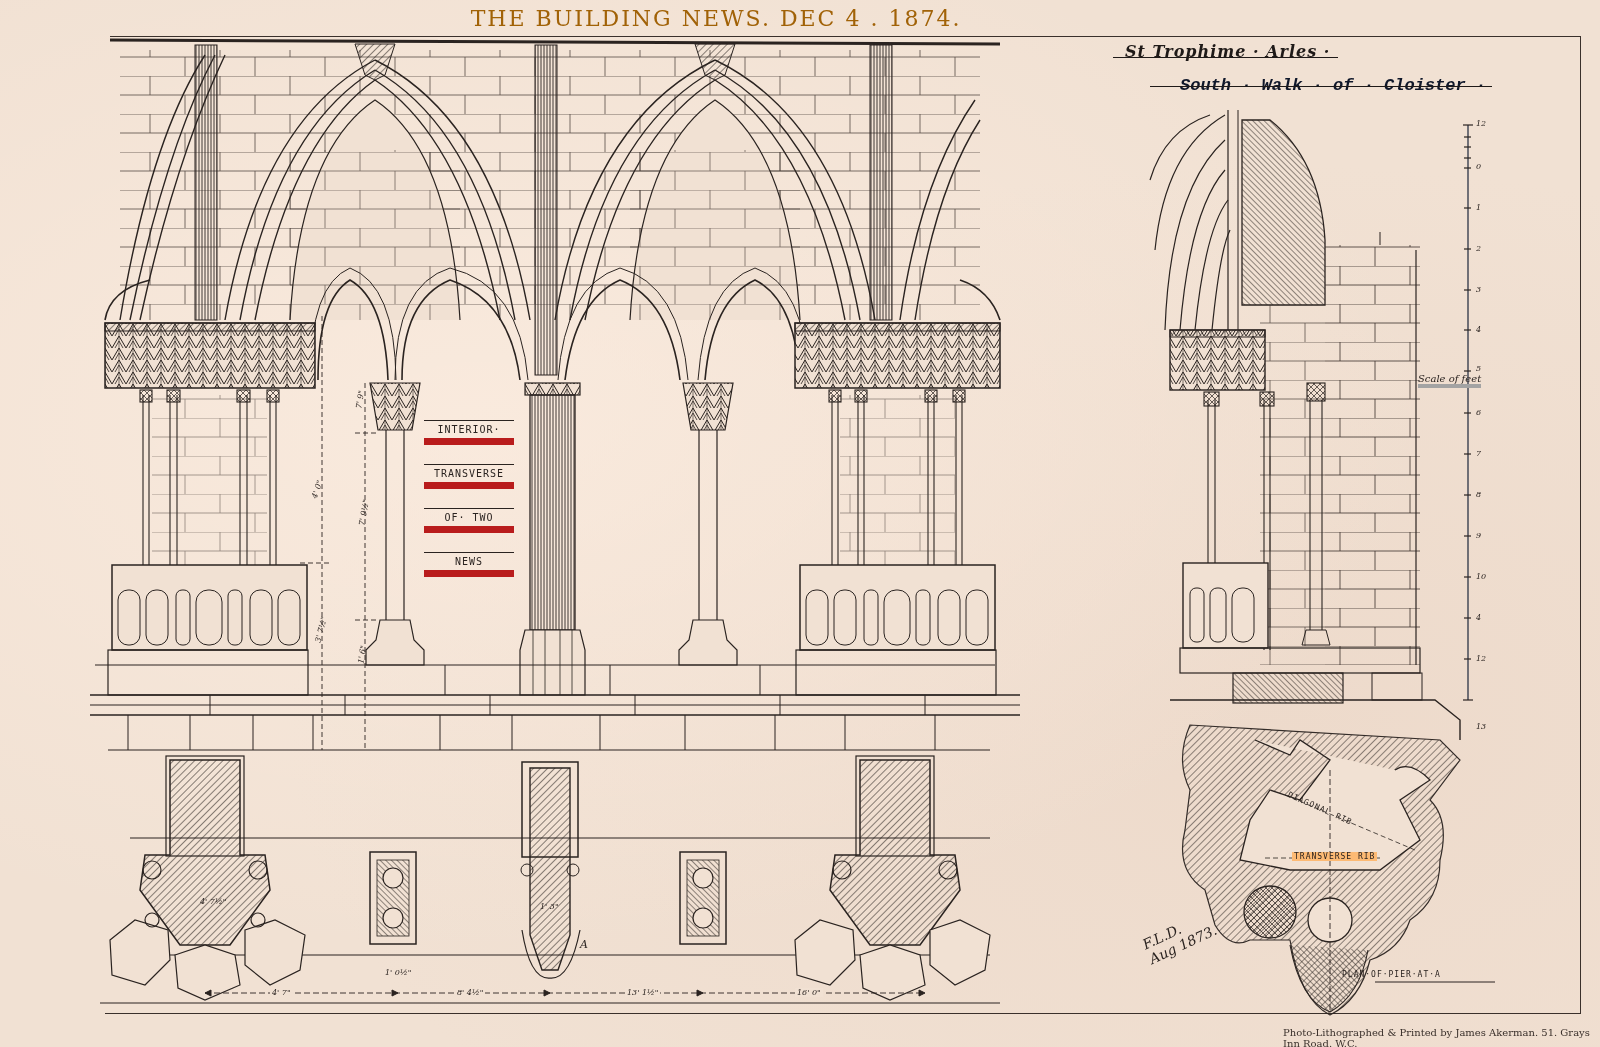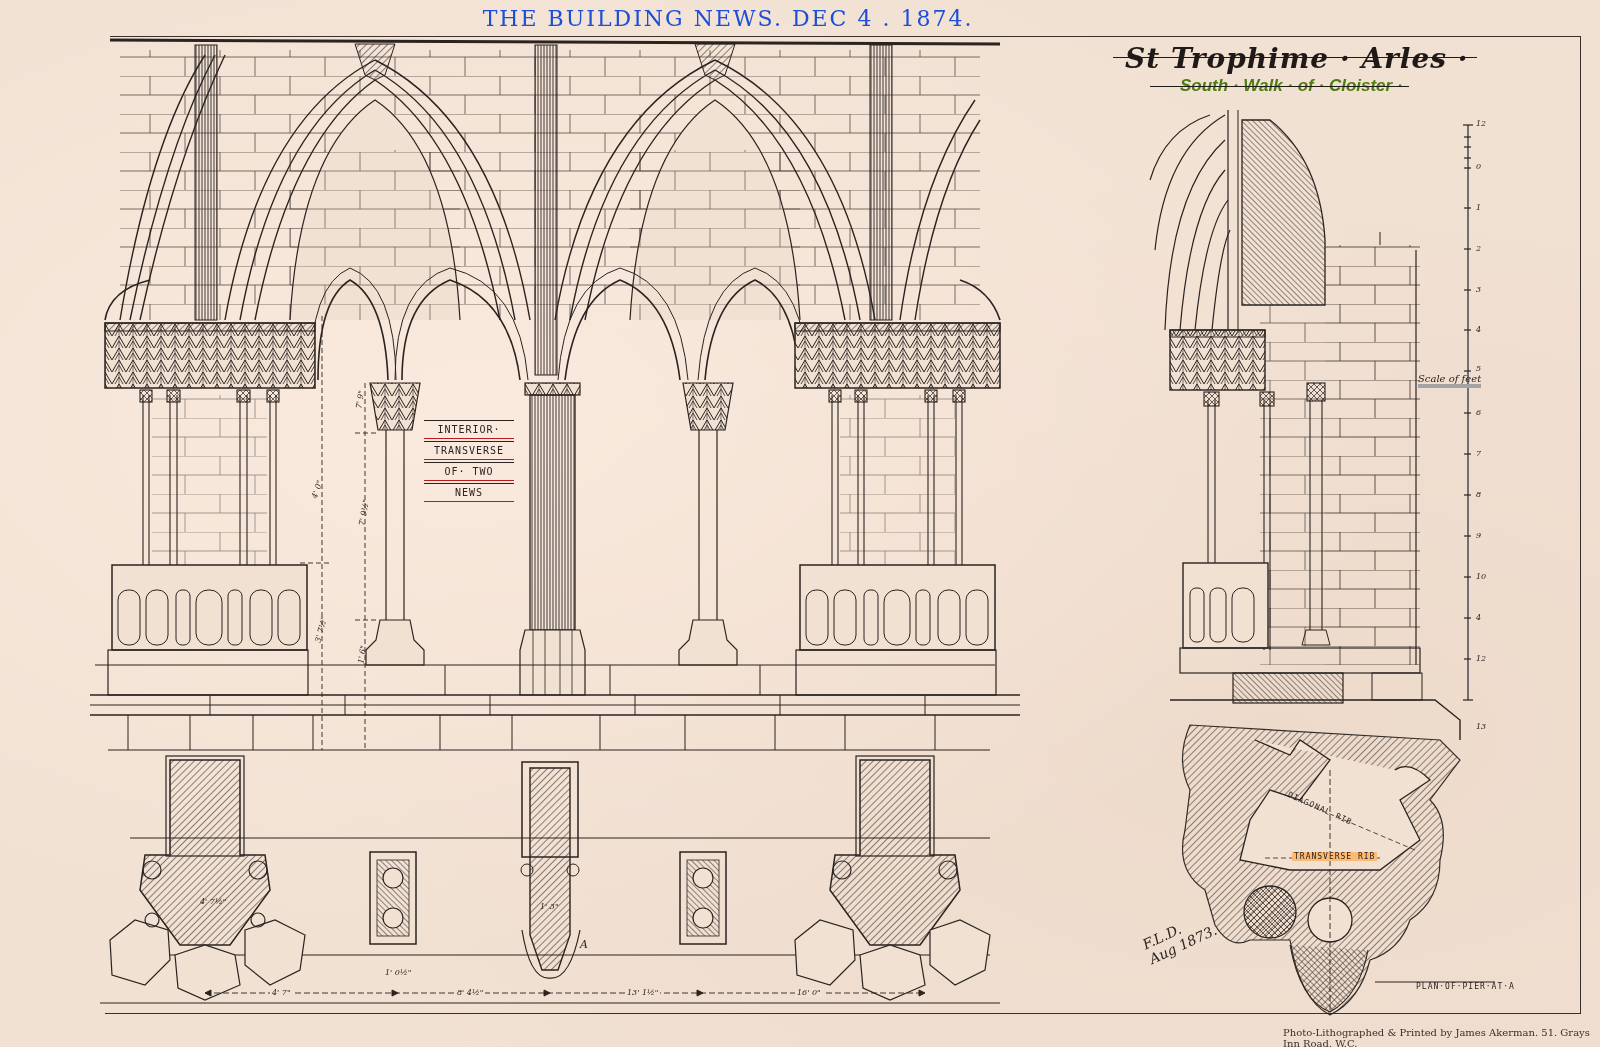--- a/index.html
+++ b/index.html
@@ -1,30 +1,30 @@
 <!DOCTYPE html>
 <html><head>
 <meta charset="utf-8">
 <style>
   html,body{margin:0;padding:0;}
   body{width:1600px;height:1047px;background:#f2e3d6;overflow:hidden;position:relative;font-family:"DejaVu Serif",serif;color:#2a2320;}
   .sheet{position:absolute;left:0;top:0;width:1600px;height:1047px;background:
     radial-gradient(ellipse at 30% 40%, rgba(255,240,228,0.6), rgba(235,215,200,0) 60%),
     radial-gradient(ellipse at 80% 70%, rgba(230,205,188,0.35), rgba(0,0,0,0) 55%),
     #f1e1d3;}
-  .masthead{position:absolute;top:6px;left:0;width:1432px;text-align:center;font-family:"DejaVu Serif",serif;font-size:22px;letter-spacing:2px;color:#1d4ed8;padding-left:12px;}
+  .masthead{position:absolute;top:6px;left:0;width:1432px;text-align:center;font-family:"DejaVu Serif",serif;font-size:22px;letter-spacing:2px;color:#a16207;}
   .topline{position:absolute;top:36px;left:110px;width:1470px;height:0;border-top:1.5px solid #3a302b;}
   .rightframe{position:absolute;top:36px;left:1580px;width:0;height:978px;border-left:1.5px solid #3a302b;}
   .botline{position:absolute;top:1013px;left:105px;width:1476px;border-top:1.5px solid #3a302b;}
-  .title-main{position:absolute;left:1125px;top:42px;font-family:"DejaVu Serif",serif;font-style:italic;font-weight:bold;font-size:28px;color:#1f1a18;letter-spacing:1px;}
+  .title-main{position:absolute;left:1125px;top:42px;font-family:"DejaVu Serif",serif;font-style:italic;font-weight:bold;font-size:16px;color:#1f1a18;letter-spacing:1px;}
   .title-main::after{content:"";position:absolute;left:-12px;right:-8px;top:15px;border-top:1.5px solid #1f1a18;}
-  .title-sub{position:absolute;left:1180px;top:76px;font-family:Liberation Sans, sans-serif;font-style:italic;font-weight:bold;font-size:17px;color:#4d7c0f;}
+  .title-sub{position:absolute;left:1180px;top:76px;font-family:Liberation Mono, monospace;font-style:italic;font-weight:bold;font-size:17px;color:#0f172a;}
   .title-sub::after{content:"";position:absolute;left:-30px;right:-6px;top:10px;border-top:1.5px solid #1f1a18;}
   .label-box{position:absolute;left:424px;top:420px;width:90px;font-family:"DejaVu Sans Mono",monospace;font-size:10px;line-height:17px;text-align:center;color:#2a2320;letter-spacing:1px;}
-  .label-box span{display:block;border-top:1px solid #2a2320;border-bottom:1px solid #b91c1c;margin-bottom:2px;}
+  .label-box span{display:block;border-top:1px solid #2a2320;border-bottom:7px solid #b91c1c;margin-bottom:19px;}
   .small-label{position:absolute;font-family:"DejaVu Sans Mono",monospace;font-size:8px;letter-spacing:1px;color:#2a2320;}
   .scale-label{position:absolute;left:1418px;top:373px;font-family:"DejaVu Serif",serif;font-style:italic;font-size:10px;color:#2a2320;border-bottom:4px solid #a3a3a3;}
   .printer{position:absolute;left:1283px;top:1027px;font-family:"DejaVu Serif",serif;font-size:10px;color:#3a302b;}
   .signature{position:absolute;left:1140px;top:938px;font-family:"DejaVu Serif",serif;font-style:italic;font-size:14px;color:#2a2320;transform:rotate(-25deg);transform-origin:left top;line-height:16px;}
   .dim{position:absolute;font-family:"DejaVu Serif",serif;font-style:italic;font-size:8px;color:#2a2320;}
   svg{position:absolute;left:0;top:0;}
 </style>
 </head>
 <body>
 
@@ -401,20 +401,20 @@
 <span class="dim" style="left:385px;top:968px;">1' 0½"</span>
 <span class="dim" style="left:540px;top:902px;">1' 3"</span>
 <span class="dim" style="left:580px;top:938px;font-size:11px;">A</span>
 <span class="dim" style="left:270px;top:988px;background:#f1e1d3;padding:0 2px;">4' 7"</span>
 <span class="dim" style="left:455px;top:988px;background:#f1e1d3;padding:0 2px;">8' 4½"</span>
 <span class="dim" style="left:625px;top:988px;background:#f1e1d3;padding:0 2px;">13' 1½"</span>
 <span class="dim" style="left:795px;top:988px;background:#f1e1d3;padding:0 2px;">16' 0"</span>
 
 <span class="small-label" style="left:1290px;top:790px;transform:rotate(24deg);transform-origin:left top;">DIAGONAL RIB</span>
 <span class="small-label" style="left:1292px;top:852px;background:#fdba74;padding:0 2px;">TRANSVERSE RIB</span>
-<span class="small-label" style="left:1416px;top:970px;margin-top:12px;">PLAN·OF·PIER·AT·A</span>
+<span class="small-label" style="left:1342px;top:970px;">PLAN·OF·PIER·AT·A</span>
 
 <div class="signature">
   <div>F.L.D.</div>
   <div>Aug 1873.</div>
 </div>
 
 <div class="printer">Photo-Lithographed &amp; Printed by James Akerman. 51. Grays Inn Road. W.C.</div>
 
 </body></html>

